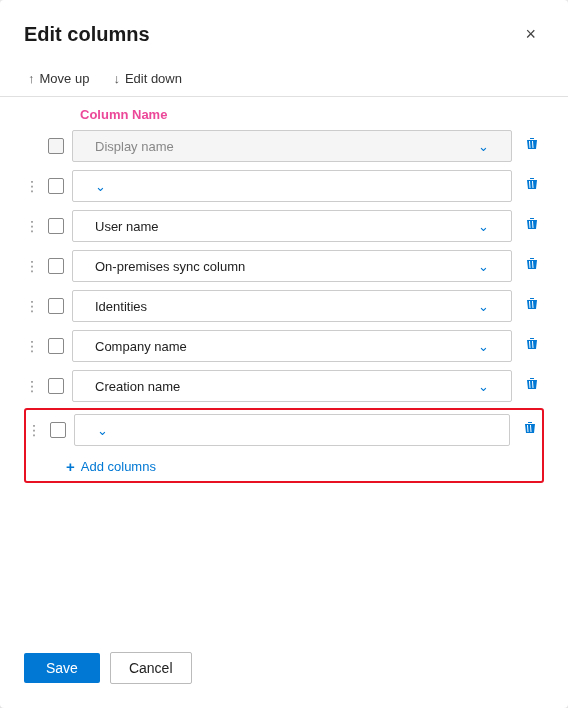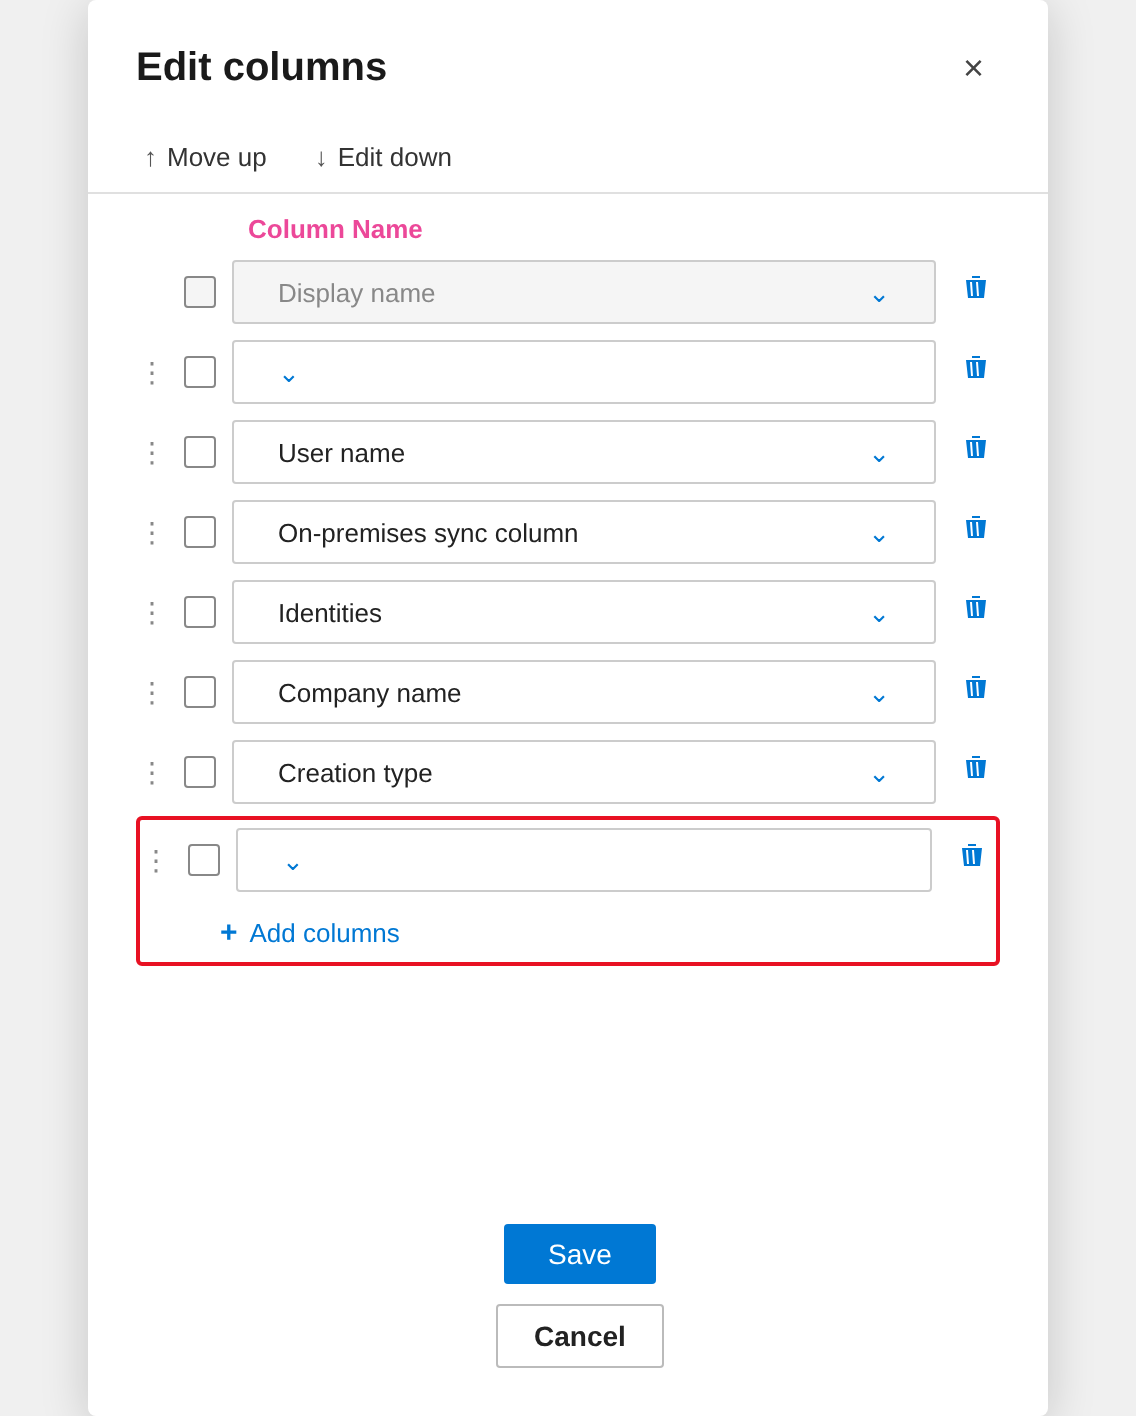--- a/index.html
+++ b/index.html
@@ -6,21 +6,21 @@
     body {
       font-family: 'Segoe UI', Arial, sans-serif;
       background: #f0f0f0;
       display: flex;
       align-items: center;
       justify-content: center;
       min-height: 100vh;
     }
     .dialog {
       background: #fff;
-      width: 480px;
+      width: 568px;
       min-height: 708px;
       border-radius: 4px;
       box-shadow: 0 4px 24px rgba(0,0,0,0.18);
       display: flex;
       flex-direction: column;
       padding: 0;
       position: relative;
     }
     .dialog-header {
       display: flex;
@@ -143,41 +143,39 @@
       font-size: 15px;
       font-weight: 600;
       color: #0078d4;
     }
     .dialog-footer {
       padding: 20px 12px 24px 24px;
       display: flex;
       gap: 10px;
       align-items: center;
       border-top: none;
-      flex-direction: column;
     }
     .btn-save {
       background: #0078d4;
       color: #fff;
       border: none;
       border-radius: 2px;
       padding: 7px 22px;
       font-size: 14px;
       cursor: pointer;
       font-weight: 500;
     }
     .btn-cancel {
       background: #fff;
       color: #222;
       border: 1px solid #bbb;
       border-radius: 2px;
       padding: 7px 18px;
       font-size: 14px;
       cursor: pointer;
-      font-weight: bold;
     }
     .highlighted-section {
       border: 2px solid #e81123;
       border-radius: 3px;
       margin: 4px 0;
       padding: 4px 0 4px 0;
     }
   </style>
 </head>
 <body>
@@ -266,21 +264,21 @@
           <span class="col-select-arrow">⌄</span>
         </div>
         <button class="delete-btn" title="Delete"><svg width="16" height="16" viewBox="0 0 16 16" fill="#0078d4" xmlns="http://www.w3.org/2000/svg">
     <path d="M6 2h4v1H6V2zm-3 2h10l-1 9H4L3 4zm2 1l.5 7h1L6 5H5zm4 0h-1l.5 7h1L9 5z"></path>
   </svg></button>
       </div>
       <div class="column-row">
         <span class="drag-handle">⋮</span>
         <div class="row-checkbox"></div>
         <div class="col-select">
-          <span>Creation type</span>
+          <span>Creation name</span>
           <span class="col-select-arrow">⌄</span>
         </div>
         <button class="delete-btn" title="Delete"><svg width="16" height="16" viewBox="0 0 16 16" fill="#0078d4" xmlns="http://www.w3.org/2000/svg">
     <path d="M6 2h4v1H6V2zm-3 2h10l-1 9H4L3 4zm2 1l.5 7h1L6 5H5zm4 0h-1l.5 7h1L9 5z"></path>
   </svg></button>
       </div>
       <div class="highlighted-section" style="border: 2px solid rgb(232, 17, 35); border-radius: 3px; margin: 4px 0px; padding: 2px 0px;">
         <div class="column-row">
           <span class="drag-handle">⋮</span>
           <div class="row-checkbox"></div>

